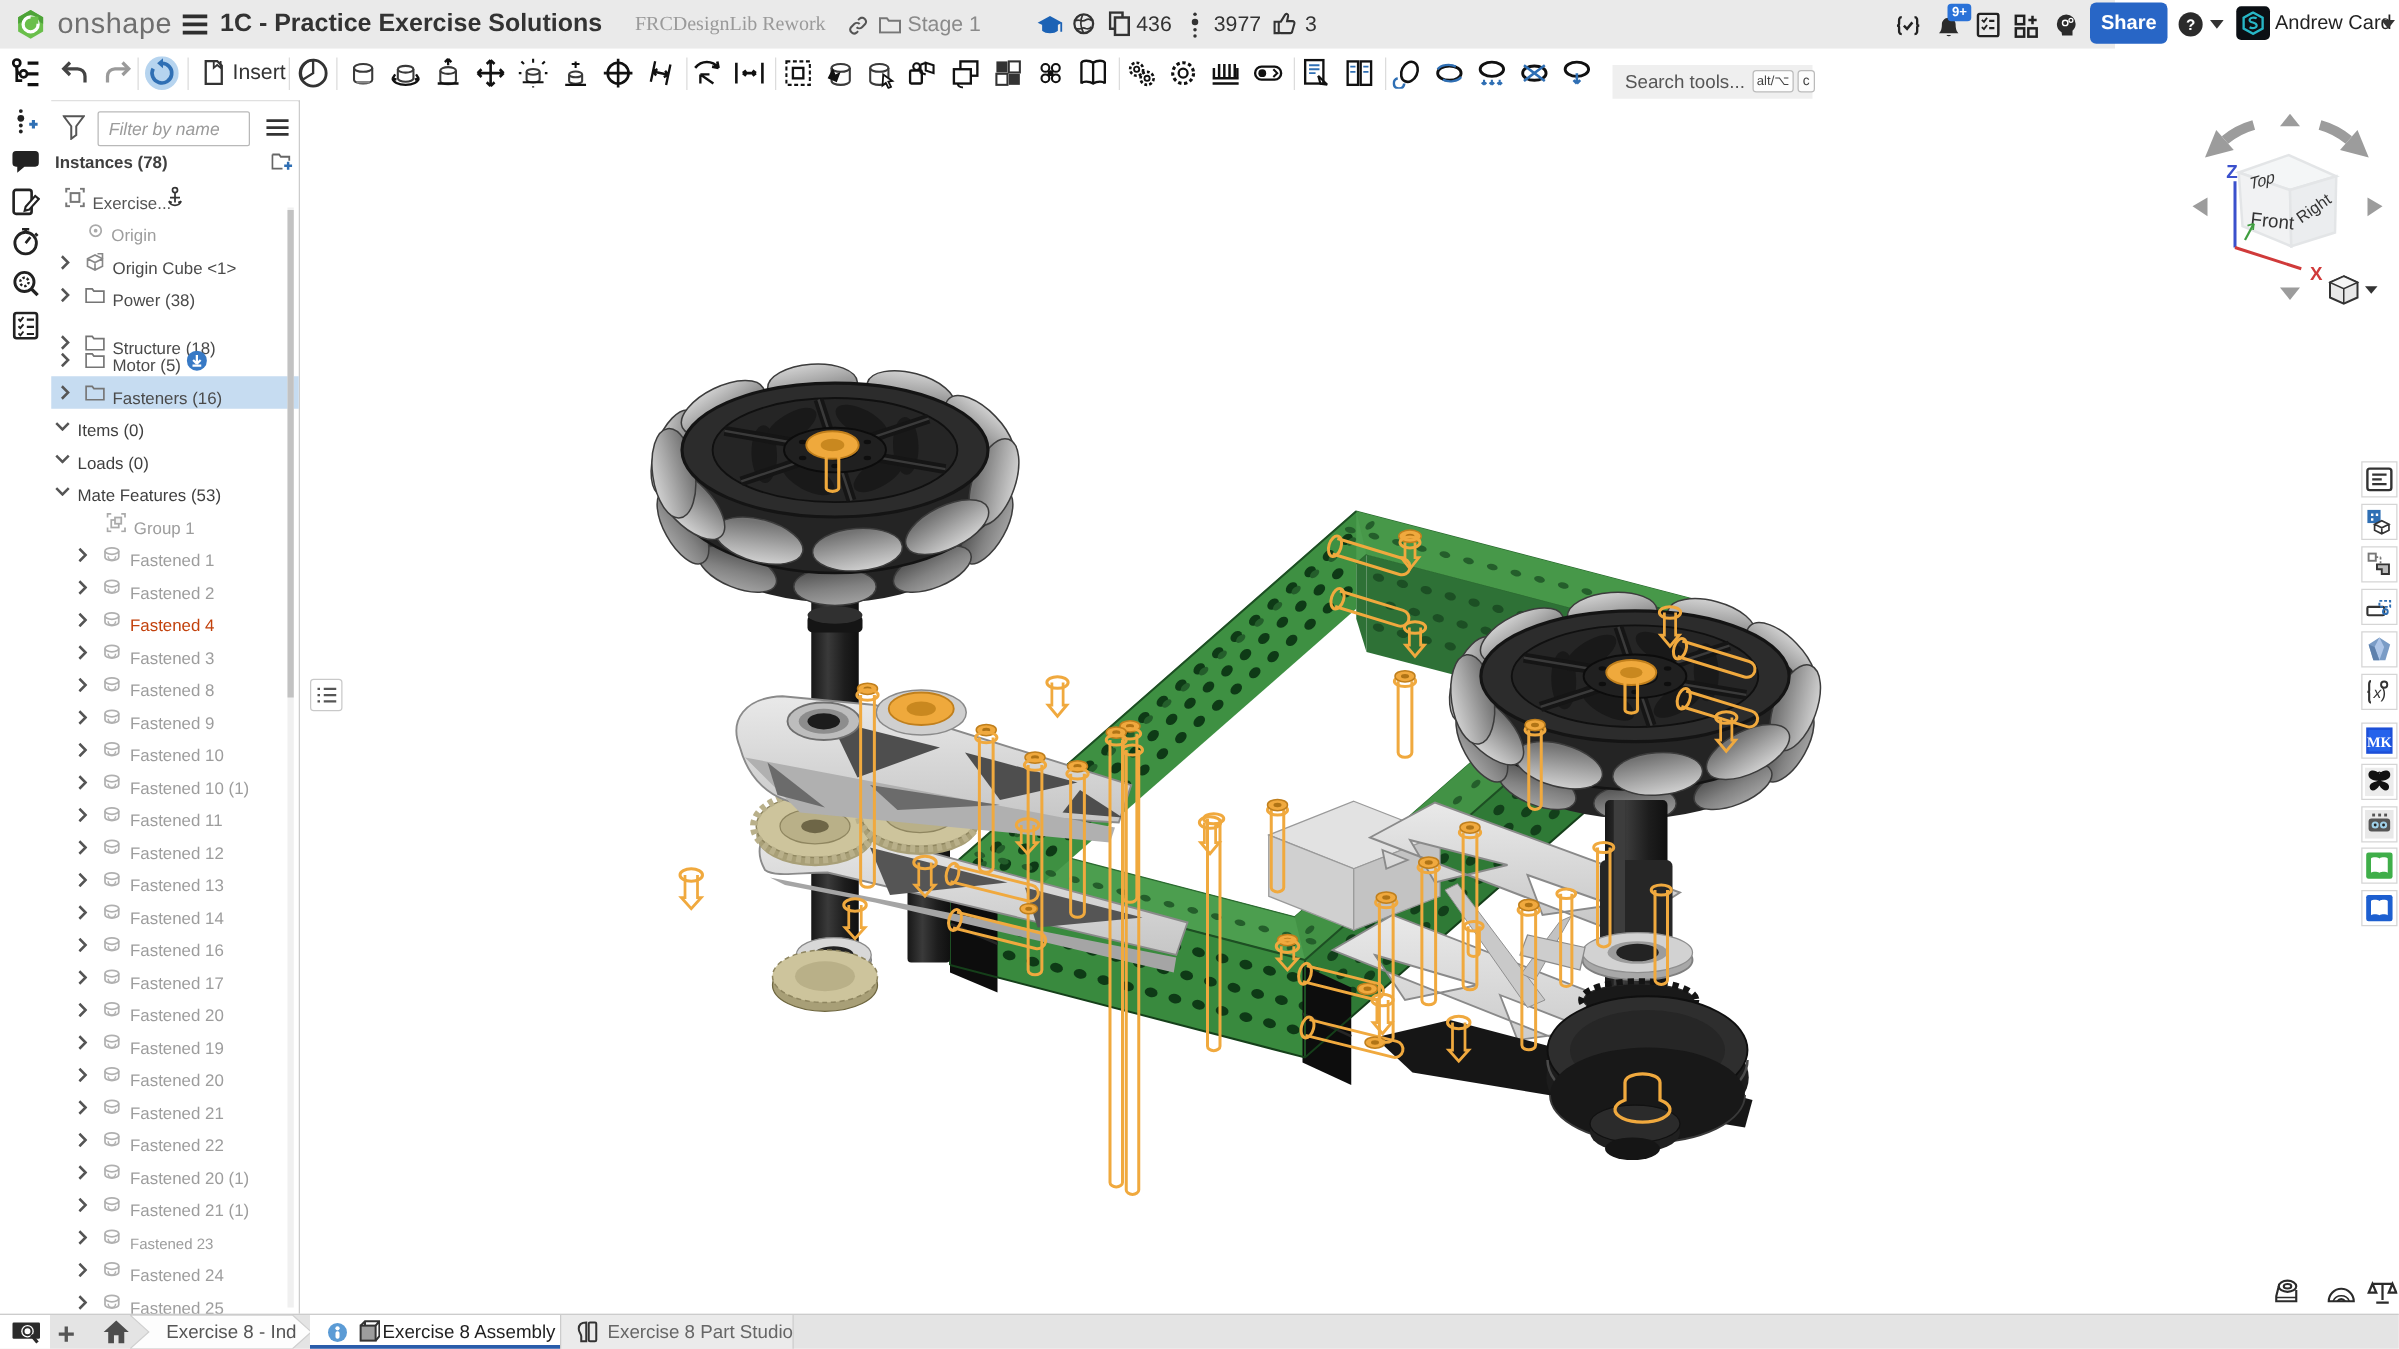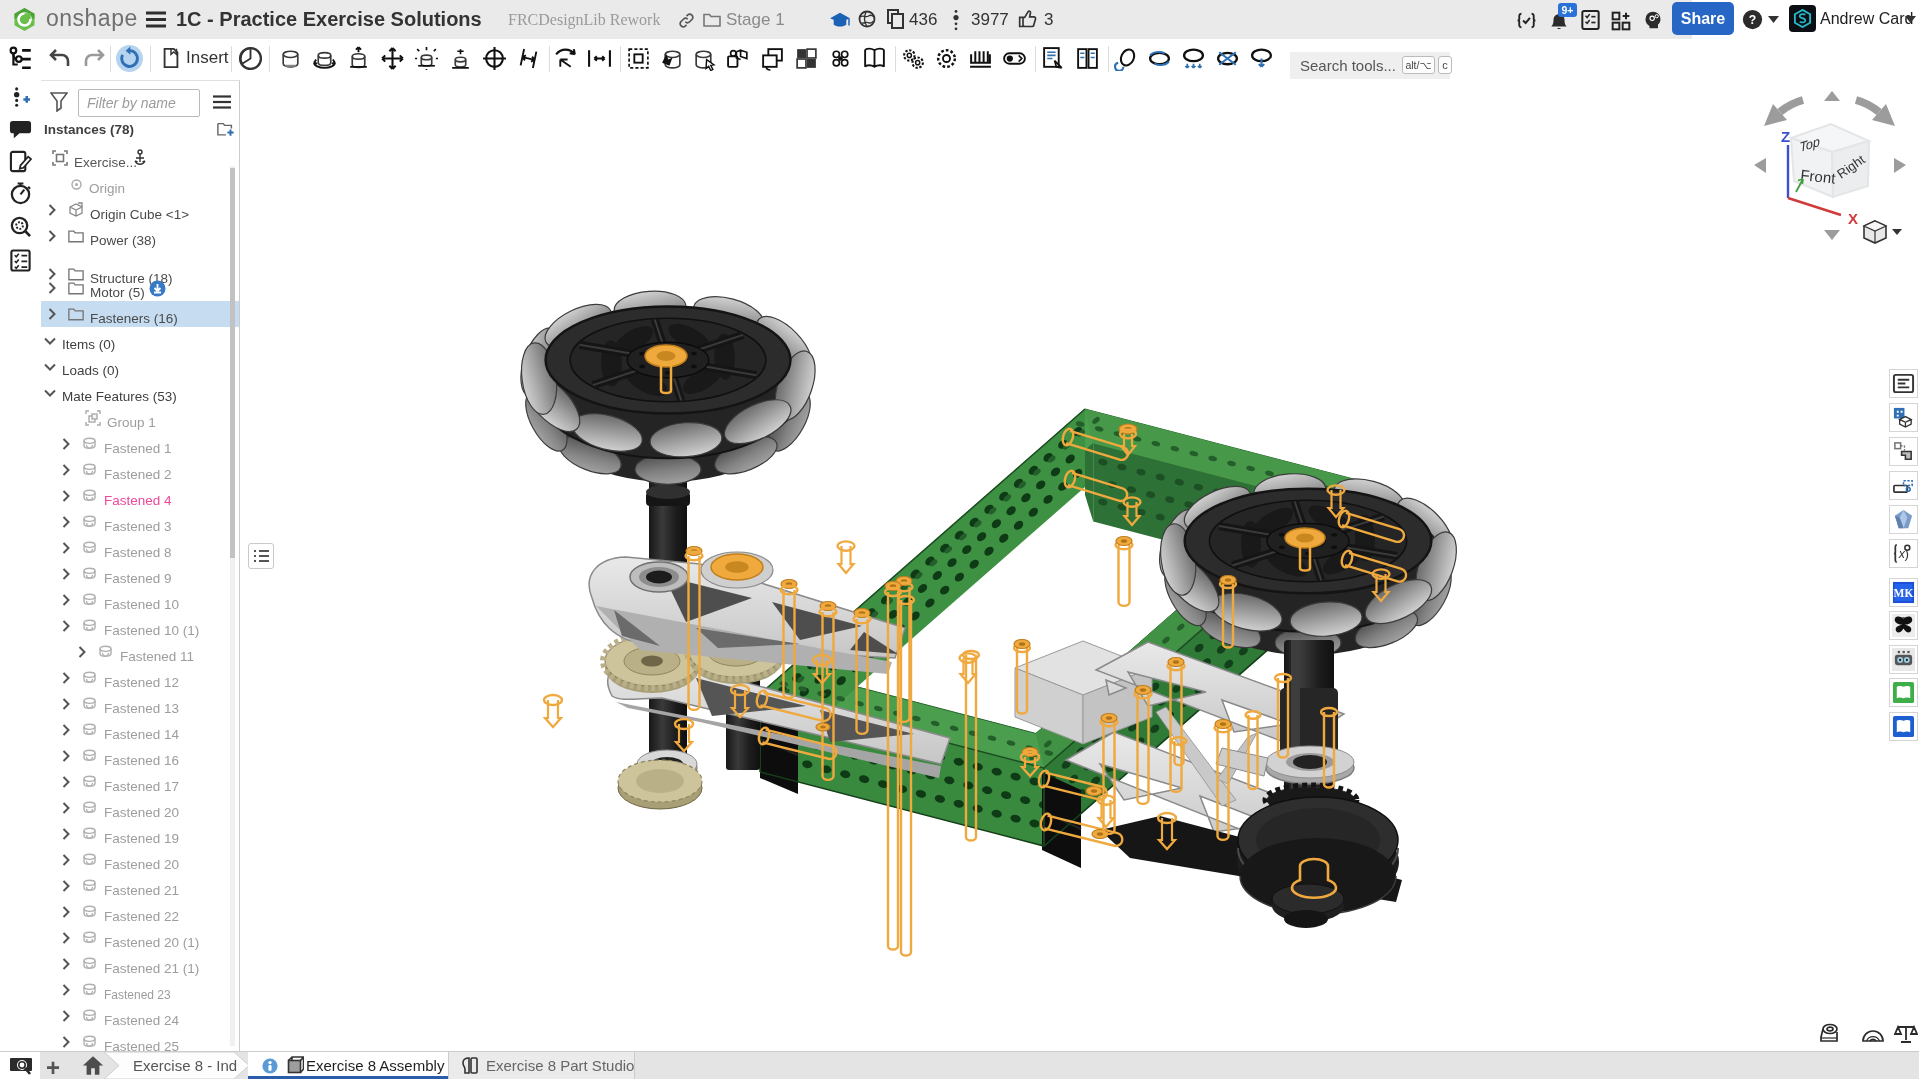--- a/index.html
+++ b/index.html
@@ -1154,21 +1154,21 @@
     </div>
     <div class="row" style="position:absolute;left:0;top:402px;width:198px;">
       <svg class="abs" style="left:21px;top:7px" width="8" height="12" viewBox="0 0 8 12">
         <path d="M1.5 1 L6.5 6 L1.5 11" fill="none" stroke="#555" stroke-width="2"></path>
       </svg>
       <svg class="abs" style="left:41px;top:6px" width="15" height="15" viewBox="0 0 15 15">
         <ellipse cx="7.5" cy="3.8" rx="5.5" ry="2.6" fill="none" stroke="#b0b0b0" stroke-width="1.4"></ellipse>
         <path d="M2 3.8 v5 a5.5 2.6 0 0 0 11 0 v-5" fill="none" stroke="#b0b0b0" stroke-width="1.4"></path>
         <path d="M4.5 8 a3 3 0 0 0 6 0" fill="none" stroke="#b0b0b0" stroke-width="1.2"></path>
       </svg>
-      <div class="abs" style="left:63px;top:5px;font-size:13.5px;color:#ec4899;">Fastened 4</div>
+      <div class="abs" style="left:63px;top:5px;font-size:13.5px;color:#c2410c;">Fastened 4</div>
     </div>
     <div class="row" style="position:absolute;left:0;top:428px;width:198px;">
       <svg class="abs" style="left:21px;top:7px" width="8" height="12" viewBox="0 0 8 12">
         <path d="M1.5 1 L6.5 6 L1.5 11" fill="none" stroke="#555" stroke-width="2"></path>
       </svg>
       <svg class="abs" style="left:41px;top:6px" width="15" height="15" viewBox="0 0 15 15">
         <ellipse cx="7.5" cy="3.8" rx="5.5" ry="2.6" fill="none" stroke="#b0b0b0" stroke-width="1.4"></ellipse>
         <path d="M2 3.8 v5 a5.5 2.6 0 0 0 11 0 v-5" fill="none" stroke="#b0b0b0" stroke-width="1.4"></path>
         <path d="M4.5 8 a3 3 0 0 0 6 0" fill="none" stroke="#b0b0b0" stroke-width="1.2"></path>
       </svg>
@@ -1211,21 +1211,21 @@
       <svg class="abs" style="left:21px;top:7px" width="8" height="12" viewBox="0 0 8 12">
         <path d="M1.5 1 L6.5 6 L1.5 11" fill="none" stroke="#555" stroke-width="2"></path>
       </svg>
       <svg class="abs" style="left:41px;top:6px" width="15" height="15" viewBox="0 0 15 15">
         <ellipse cx="7.5" cy="3.8" rx="5.5" ry="2.6" fill="none" stroke="#b0b0b0" stroke-width="1.4"></ellipse>
         <path d="M2 3.8 v5 a5.5 2.6 0 0 0 11 0 v-5" fill="none" stroke="#b0b0b0" stroke-width="1.4"></path>
         <path d="M4.5 8 a3 3 0 0 0 6 0" fill="none" stroke="#b0b0b0" stroke-width="1.2"></path>
       </svg>
       <div class="abs" style="left:63px;top:5px;font-size:13.5px;color:#9d9d9d;">Fastened 10 (1)</div>
     </div>
-    <div class="row" style="position:absolute;left:16px;top:558px;width:198px;">
+    <div class="row" style="position:absolute;left:0;top:558px;width:198px;">
       <svg class="abs" style="left:21px;top:7px" width="8" height="12" viewBox="0 0 8 12">
         <path d="M1.5 1 L6.5 6 L1.5 11" fill="none" stroke="#555" stroke-width="2"></path>
       </svg>
       <svg class="abs" style="left:41px;top:6px" width="15" height="15" viewBox="0 0 15 15">
         <ellipse cx="7.5" cy="3.8" rx="5.5" ry="2.6" fill="none" stroke="#b0b0b0" stroke-width="1.4"></ellipse>
         <path d="M2 3.8 v5 a5.5 2.6 0 0 0 11 0 v-5" fill="none" stroke="#b0b0b0" stroke-width="1.4"></path>
         <path d="M4.5 8 a3 3 0 0 0 6 0" fill="none" stroke="#b0b0b0" stroke-width="1.2"></path>
       </svg>
       <div class="abs" style="left:63px;top:5px;font-size:13.5px;color:#9d9d9d;">Fastened 11</div>
     </div>

